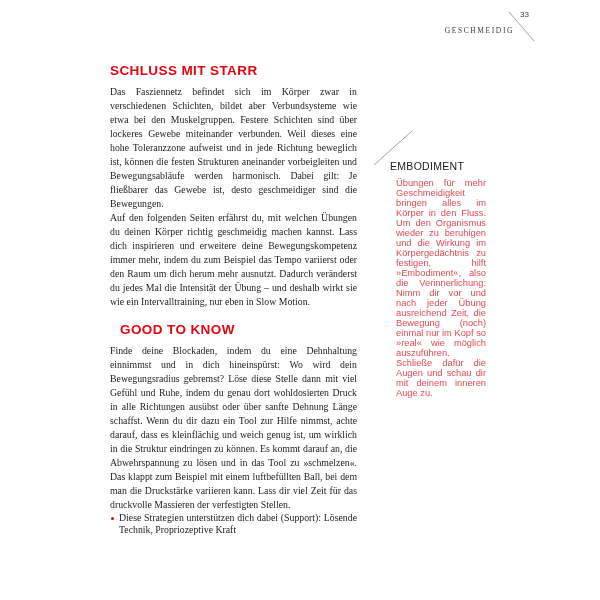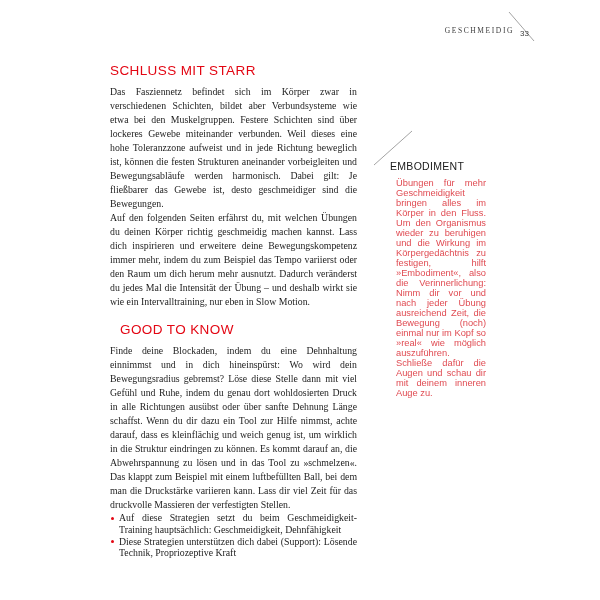--- a/index.html
+++ b/index.html
@@ -29,21 +29,21 @@
     top: 26px;
     right: 86px;
     font-family: Liberation Serif, serif;
     font-size: 7.5px;
     letter-spacing: 1.6px;
     color: #3d3d3d;
     white-space: nowrap;
   }
   .page-number {
     position: absolute;
-    top: 29px;
+    top: 10px;
     right: 71px;
     font-family: "Liberation Sans", sans-serif;
     font-size: 8px;
     color: #3d3d3d;
   }
   .header-slash {
     position: absolute;
     top: 11px;
     right: 65px;
     width: 27px;
@@ -52,21 +52,21 @@
 
   
   .main-col {
     position: absolute;
     left: 110px;
     top: 63px;
     width: 247px;
   }
   .red-heading {
     font-family: "Liberation Sans", sans-serif;
-    font-weight: normal;
+    font-weight: bold;
     font-size: 13.5px;
     letter-spacing: 0.4px;
     color: #e30613;
     margin: 0 0 7px 0;
   }
   .red-heading.second {
     margin-top: 13px;
     margin-left: 10px;
   }
   .main-col p {
@@ -147,24 +147,20 @@
     <h1 class="red-heading">SCHLUSS MIT STARR</h1>
     <p>Das Fasziennetz befindet sich im Körper zwar in verschiedenen Schichten, bildet aber Verbundsysteme wie etwa bei den Muskelgruppen. Festere Schichten sind über lockeres Gewebe miteinander verbunden. Weil dieses eine hohe Toleranzzone aufweist und in jede Richtung beweglich ist, können die festen Strukturen aneinander vorbeigleiten und Bewegungsabläufe werden harmonisch. Dabei gilt: Je fließbarer das Gewebe ist, desto geschmeidiger sind die Bewegungen.</p>
     <p>Auf den folgenden Seiten erfährst du, mit welchen Übungen du deinen Körper richtig geschmeidig machen kannst. Lass dich inspirieren und erweitere deine Bewegungskompetenz immer mehr, indem du zum Beispiel das Tempo variierst oder den Raum um dich herum mehr ausnutzt. Dadurch veränderst du jedes Mal die Intensität der Übung – und deshalb wirkt sie wie ein Intervalltraining, nur eben in Slow Motion.</p>
 
     <h2 class="red-heading second">GOOD TO KNOW</h2>
     <p>Finde deine Blockaden, indem du eine Dehnhaltung einnimmst und in dich hineinspürst: Wo wird dein Bewegungsradius gebremst? Löse diese Stelle dann mit viel Gefühl und Ruhe, indem du genau dort wohldosierten Druck in alle Richtungen ausübst oder über sanfte Dehnung Länge schaffst. Wenn du dir dazu ein Tool zur Hilfe nimmst, achte darauf, dass es kleinflächig und weich genug ist, um wirklich in die Struktur eindringen zu können. Es kommt darauf an, die Abwehrspannung zu lösen und in das Tool zu »schmelzen«. Das klappt zum Beispiel mit einem luftbefüllten Ball, bei dem man die Druckstärke variieren kann. Lass dir viel Zeit für das druckvolle Massieren der verfestigten Stellen.</p>
 
     <ul class="bullet-list">
       <li>
         <span class="bullet-dot"></span>
-        <span>Auf diese Strategien setzt du beim Geschmeidigkeit-Training hauptsächlich: Geschmeidigkeit, Dehnfähigkeit</span>
-      </li>
-      <li>
-        <span class="bullet-dot"></span>
         <span>Diese Strategien unterstützen dich dabei (Support): Lösende Technik, Propriozeptive Kraft</span>
       </li>
     </ul>
   </main>
 
   <aside class="sidebar">
     <svg class="sidebar-slash" viewBox="0 0 42 38" aria-hidden="true">
       <line x1="2" y1="36" x2="40" y2="2" stroke="#999999" stroke-width="0.9"></line>
     </svg>
     <h3 class="sidebar-heading">EMBODIMENT</h3>

